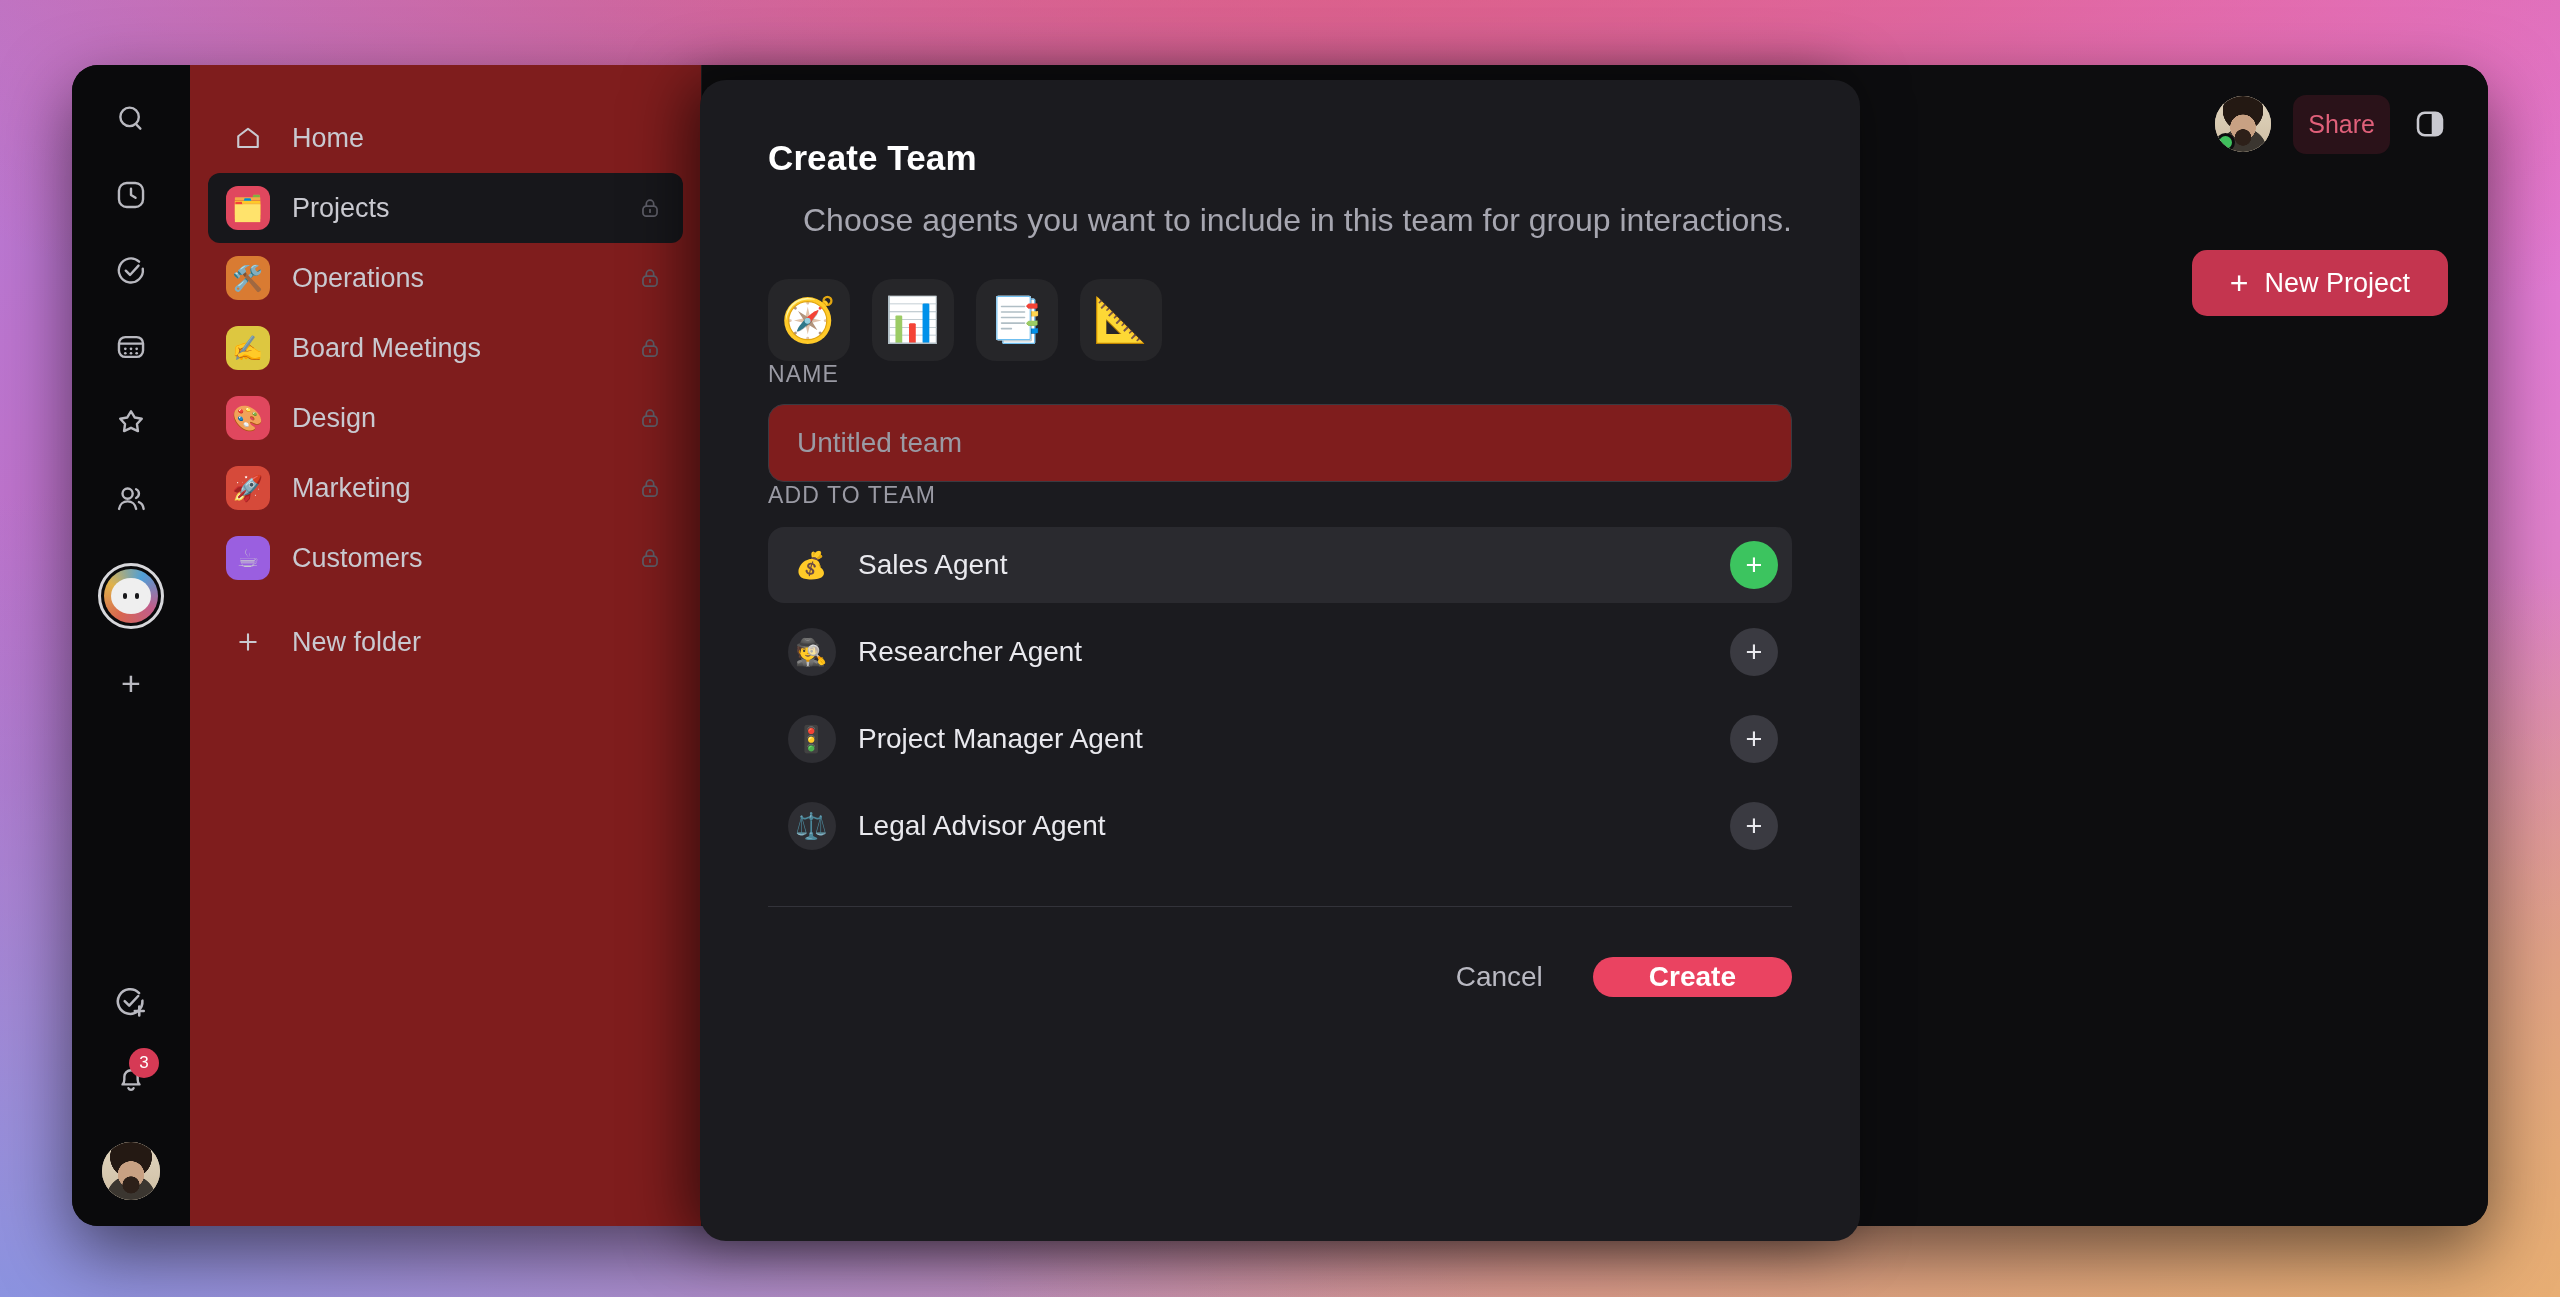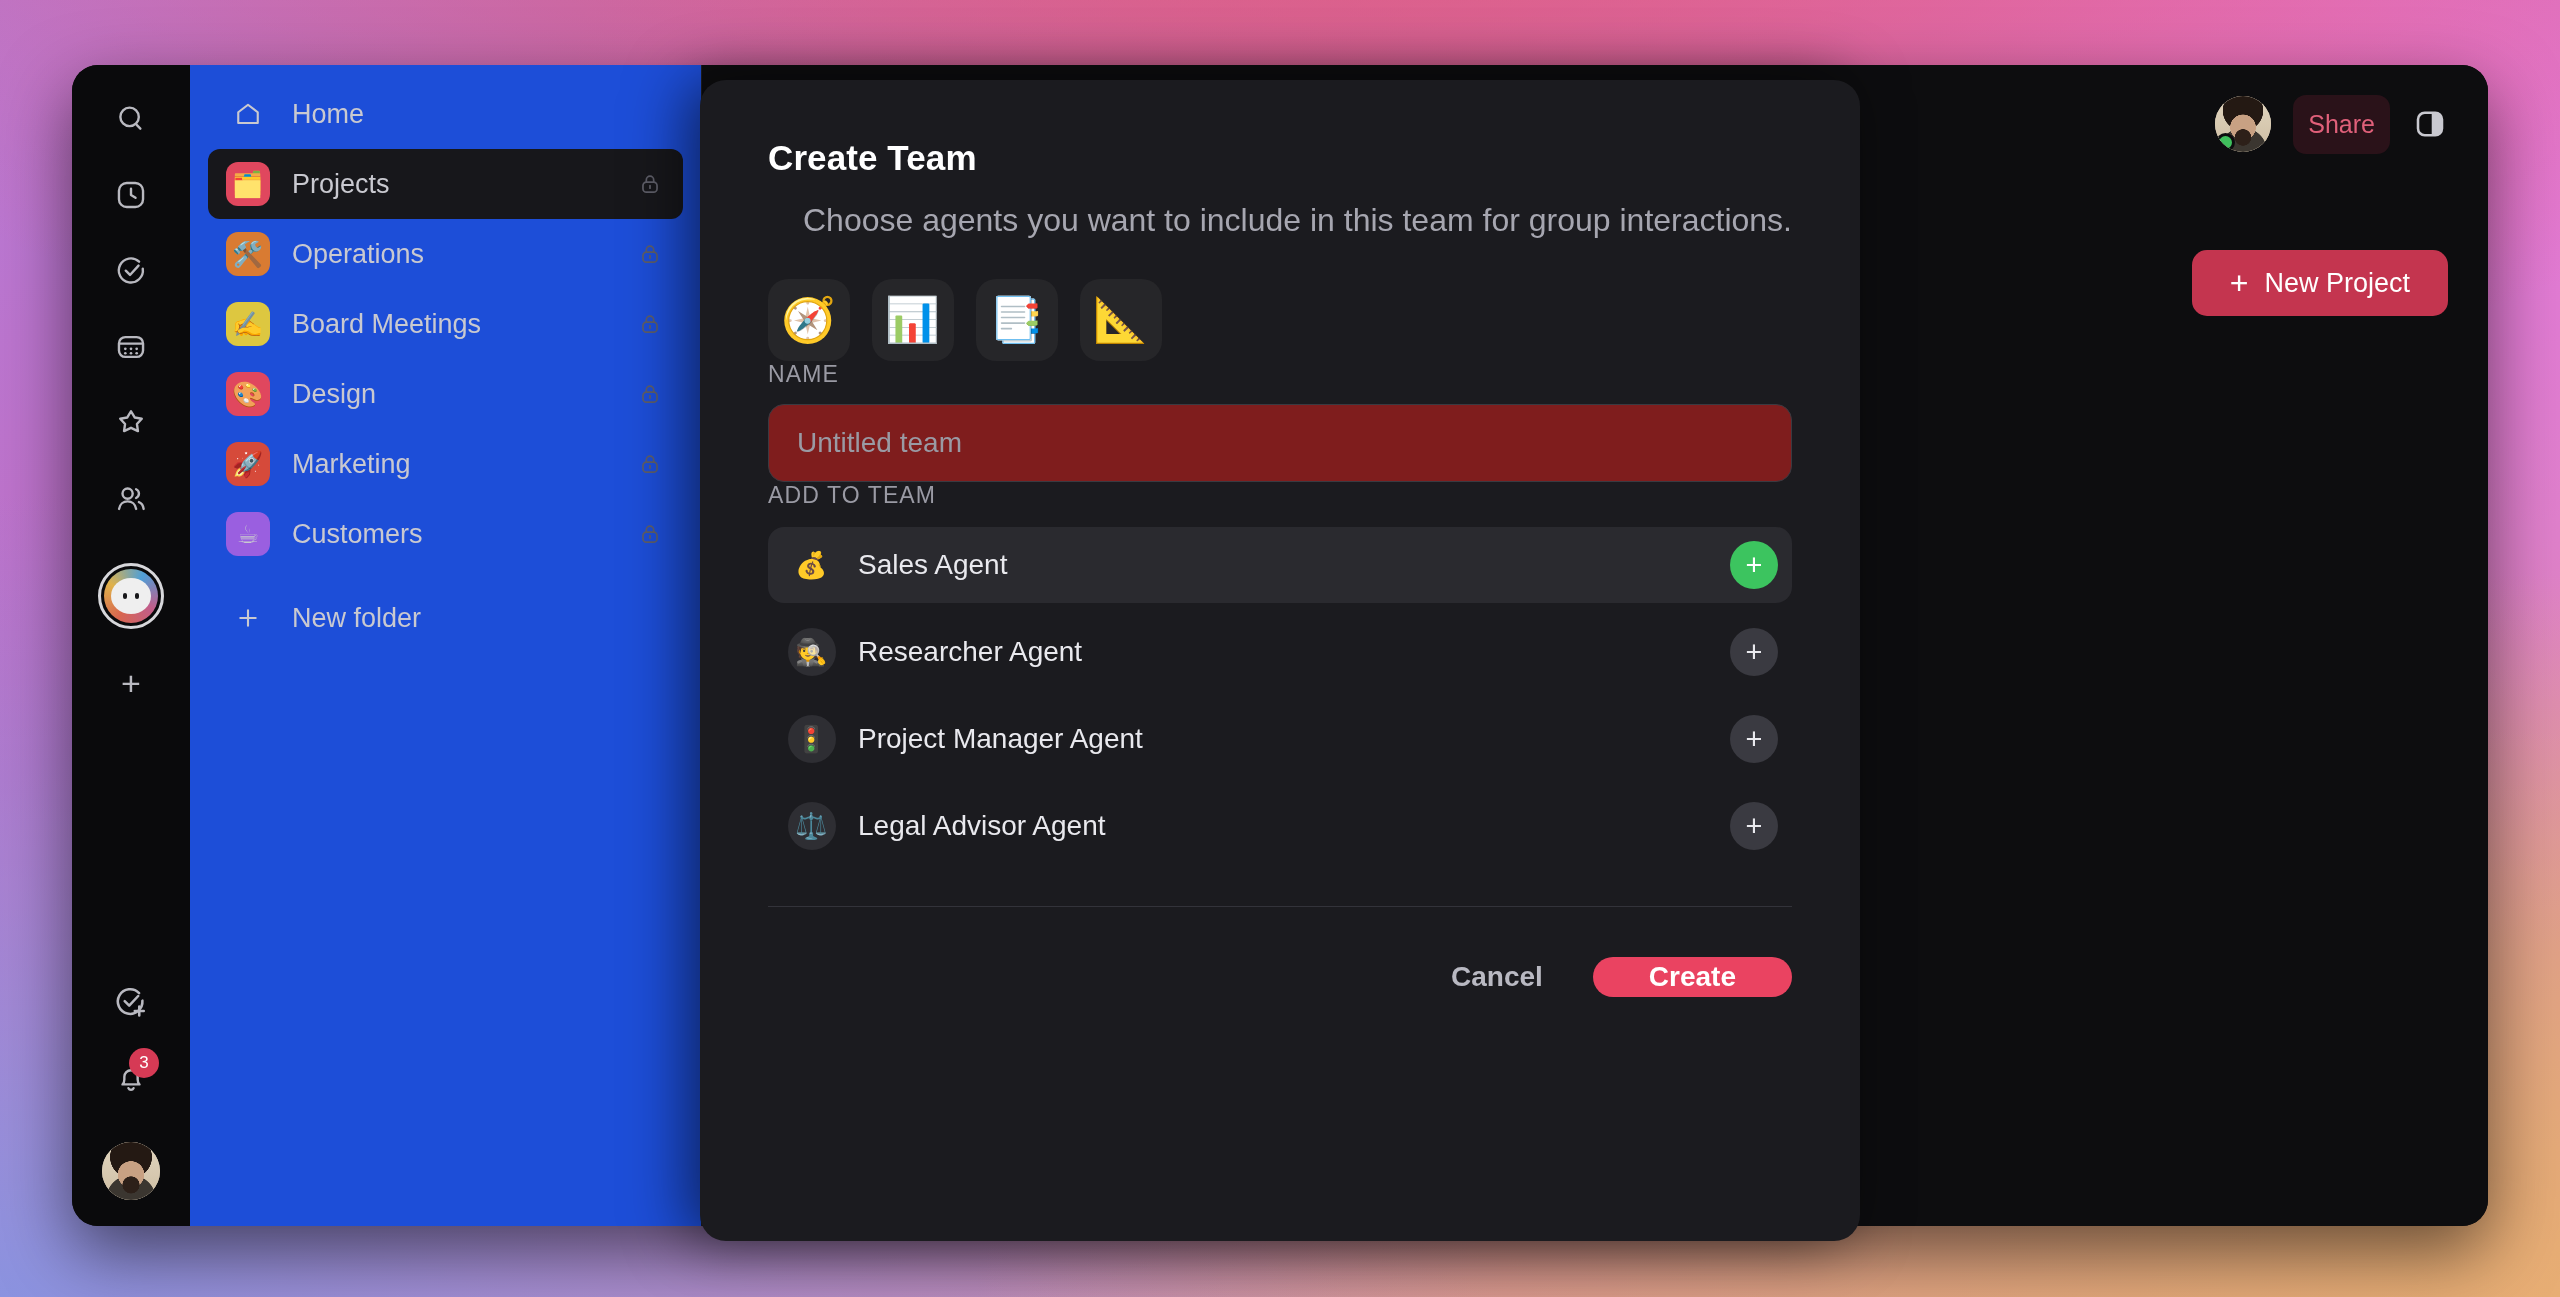--- a/index.html
+++ b/index.html
@@ -129,23 +129,23 @@
       radial-gradient(circle at 50% 56%, #c8a183 0 30%, rgba(200,161,131,0) 31%),
       radial-gradient(circle at 50% 26%, #241913 0 40%, rgba(36,25,19,0) 41%),
       radial-gradient(circle at 50% 100%, #3b3630 0 38%, rgba(59,54,48,0) 39%),
       linear-gradient(#e2d6c0, #cdbda2);
   }
 
   
   .sidebar {
     width: 512px;
     flex: 0 0 512px;
-    background: #1d4ed8;
+    background: #7f1d1d;
     border-right: 1px solid #1e1e22;
-    padding: 14px 18px 0 18px;
+    padding: 38px 18px 0 18px;
   }
   .folder-row {
     display: flex;
     align-items: center;
     height: 70px;
     padding: 0 20px 0 18px;
     border-radius: 12px;
     color: #c9c9d0;
     font-size: 27px;
   }
@@ -347,21 +347,20 @@
     gap: 18px;
     margin-top: 36px;
   }
   .cancel-btn {
     background: transparent;
     border: none;
     color: #b9b9c2;
     font-size: 28px;
     padding: 18px 32px;
     font-family: inherit;
-    font-weight: bold;
   }
   .create-btn {
     background: #ea4361;
     border: none;
     color: #ffffff;
     font-size: 28px;
     font-weight: 600;
     border-radius: 999px;
     padding: 4px 56px;
     font-family: inherit;

